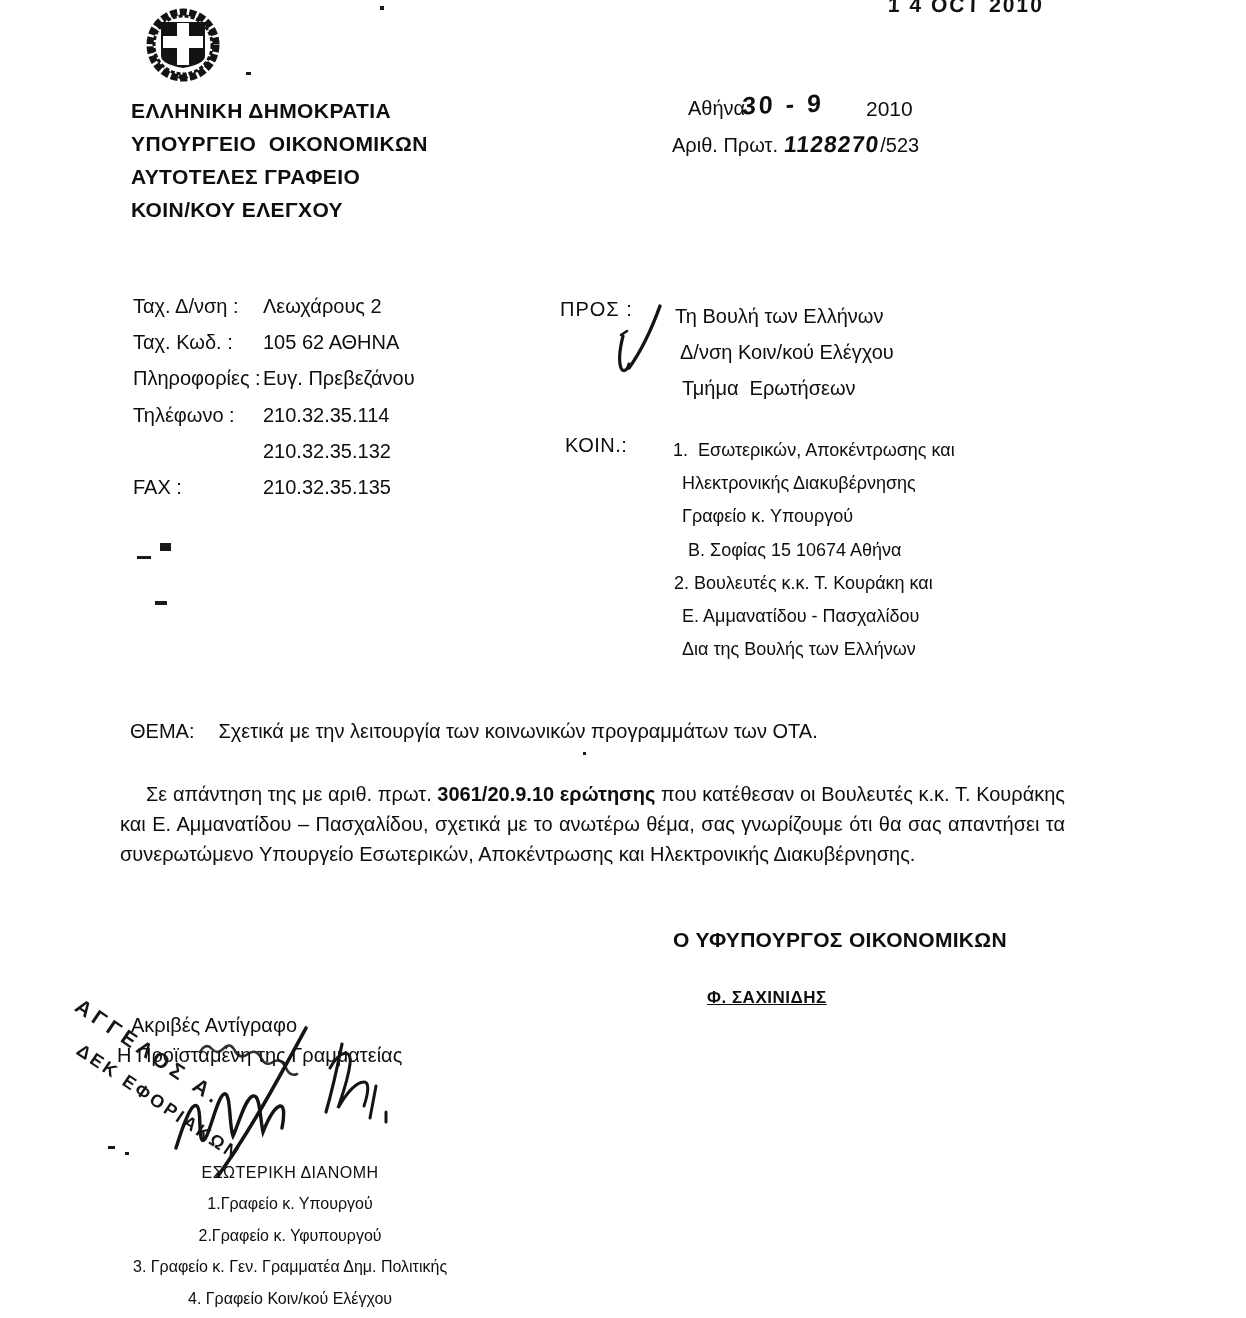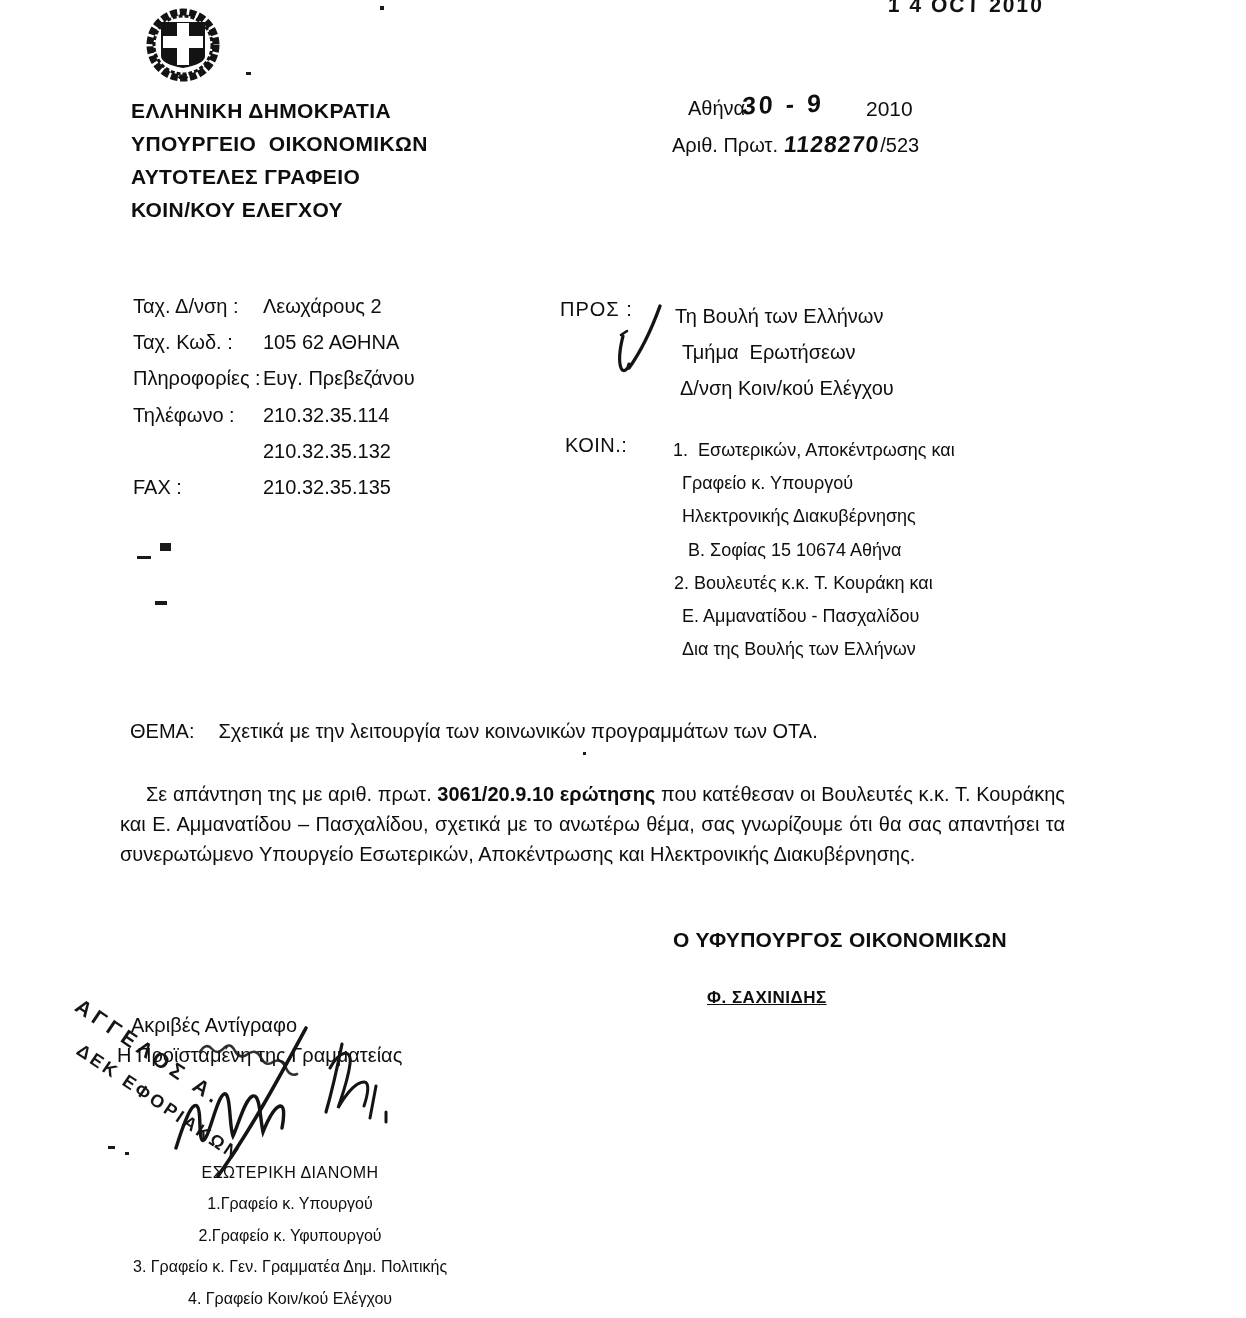--- a/index.html
+++ b/index.html
@@ -156,29 +156,29 @@
   </div>
 
   <div class="abs pros-label">ΠΡΟΣ :</div>
   <svg class="abs" style="left:612px; top:302px;" width="56" height="88" viewBox="0 0 56 88">
     <path d="M48 4 C40 26 30 48 17 66" stroke="#141414" stroke-width="3.4" fill="none" stroke-linecap="round"></path>
     <path d="M11 34 C8 46 6 58 9 66 C11 71 16 68 17 62" stroke="#141414" stroke-width="3.2" fill="none" stroke-linecap="round"></path>
     <path d="M9 33 l6 -4" stroke="#141414" stroke-width="2.6" fill="none" stroke-linecap="round"></path>
   </svg>
   <div class="abs pros-lines">
     <span class="rline pre">Τη Βουλή των Ελλήνων</span>
+    <span class="rline pre i1">Δ/νση Κοιν/κού Ελέγχου</span>
     <span class="rline pre i2">Τμήμα  Ερωτήσεων</span>
-    <span class="rline pre i1">Δ/νση Κοιν/κού Ελέγχου</span>
   </div>
 
   <div class="abs koin-label">ΚΟΙΝ.:</div>
   <div class="abs koin-lines">
     <span class="kline pre">1.  Εσωτερικών, Αποκέντρωσης και</span>
+    <span class="kline pre ind1">Ηλεκτρονικής Διακυβέρνησης</span>
     <span class="kline pre ind1">Γραφείο κ. Υπουργού</span>
-    <span class="kline pre ind1">Ηλεκτρονικής Διακυβέρνησης</span>
     <span class="kline pre ind2">Β. Σοφίας 15 10674 Αθήνα</span>
     <span class="kline pre ind0">2. Βουλευτές κ.κ. Τ. Κουράκη και</span>
     <span class="kline pre ind1">Ε. Αμμανατίδου - Πασχαλίδου</span>
     <span class="kline pre ind1">Δια της Βουλής των Ελλήνων</span>
   </div>
 
   <div class="abs subject-line">
     <span class="slabel">ΘΕΜΑ:</span><span>Σχετικά με την λειτουργία των κοινωνικών προγραμμάτων των ΟΤΑ.</span>
   </div>
 

